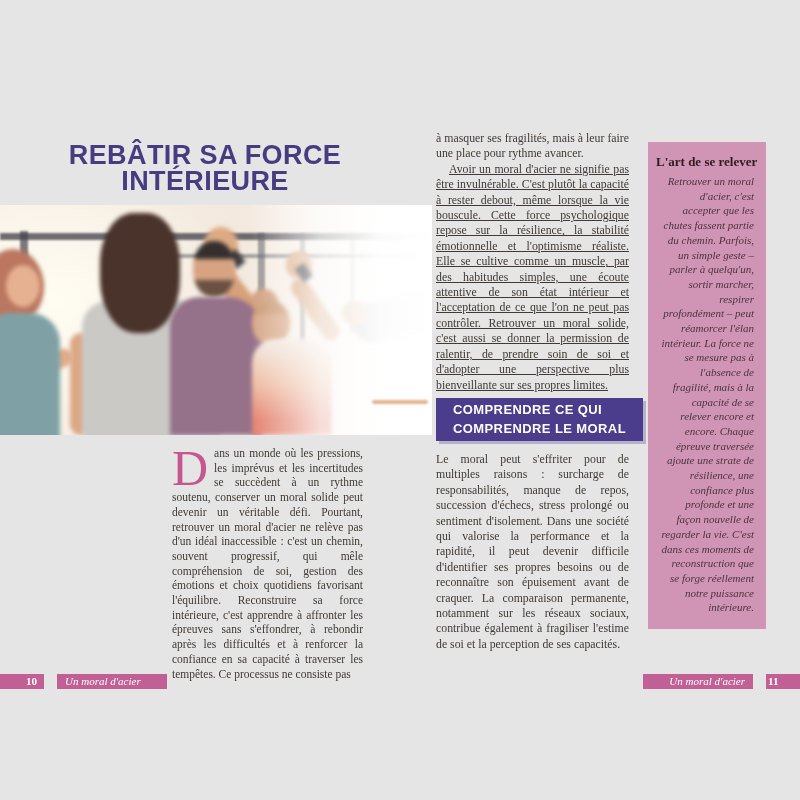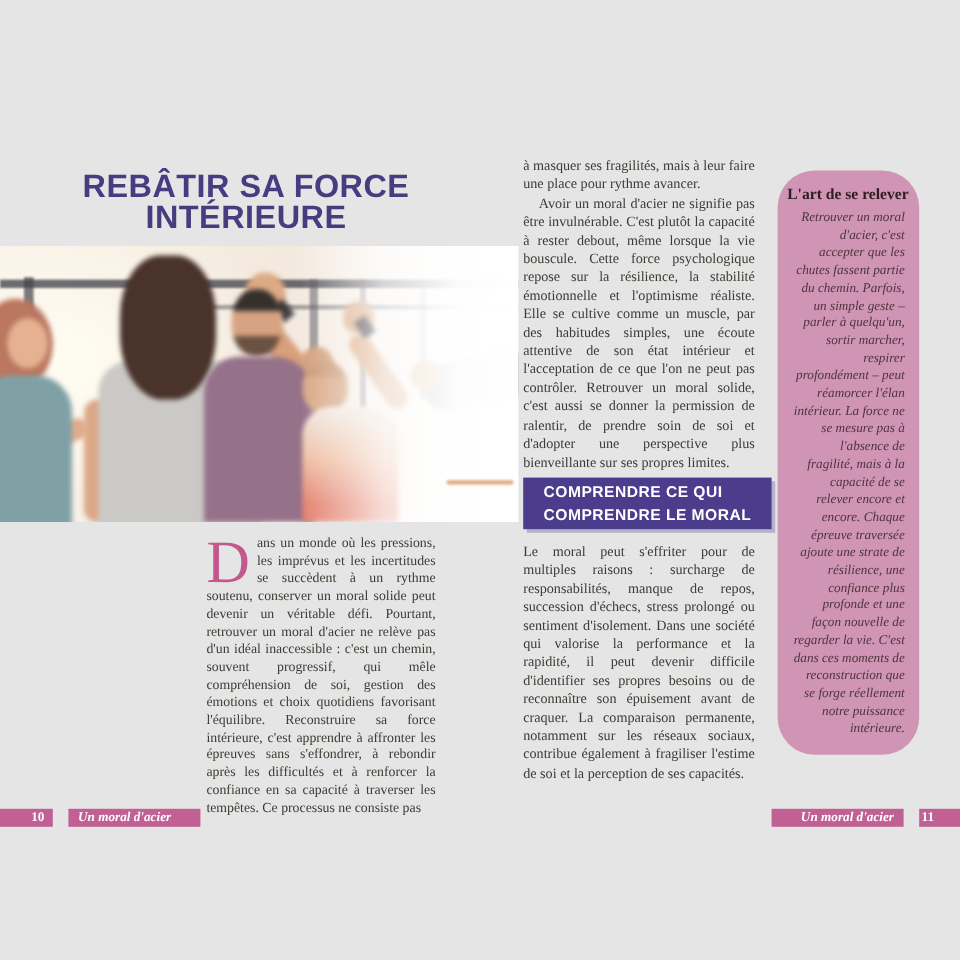--- a/index.html
+++ b/index.html
@@ -58,38 +58,38 @@
         font-size:11.5px;line-height:14.7px;text-align:justify;color:#3f3a33;}
   .lead p{margin:0;}
   .dropcap{float:left;font-size:50px;line-height:40px;padding:2px 6px 0 0;color:#c3578e;}
 
   
   .colTop,.colBottom{position:absolute;left:436px;width:193px;
         font-size:11.8px;line-height:15.4px;text-align:justify;color:#3f3a33;}
   .colTop{top:131px;}
   .colBottom{top:452px;}
   .colTop p,.colBottom p{margin:0;}
-  .indent{text-indent:13px;}
+  .indent{text-indent:13px;text-decoration:underline;}
 
   .badge{position:absolute;left:436px;top:398px;display:inline-block;
          background:#4b3c8c;color:#ffffff;padding:2px 17px 3px;
          font-family:"Liberation Sans", sans-serif;font-weight:700;
          font-size:13px;line-height:19px;letter-spacing:.4px;
          box-shadow:3px 3px 0 rgba(74,60,140,.30);}
 
   .sidebar{position:absolute;left:648px;top:142px;width:118px;min-height:385px;
-           background:#d094b5;box-sizing:border-box;padding:12px 8px 10px;border-radius:31px;}
+           background:#d094b5;box-sizing:border-box;padding:12px 8px 10px;}
   .sidebar h3{margin:0 0 4px;font-size:13px;line-height:16px;font-weight:700;color:#2f1d20;}
   .sidebar p{margin:4px;font-size:11px;line-height:14.7px;color:#4b343c;text-align:right;font-style:italic;}
 
   
   .foot{position:absolute;top:674px;height:15px;display:flex;gap:13px;}
   .foot-left{left:0;}
   .foot-right{left:643px;}
-  .seg{background:#c06094;color:#fff;box-sizing:border-box;font-size:11px;line-height:15px;height:15px;font-weight:bold;}
+  .seg{background:#c06094;color:#fff;box-sizing:border-box;font-size:11px;line-height:15px;height:15px;}
   .seg-num-l{width:44px;font-weight:700;text-align:right;padding-right:7px;}
   .seg-title-l{width:110px;font-style:italic;padding-left:8px;}
   .seg-title-r{width:110px;font-style:italic;text-align:right;padding-right:8px;}
   .seg-num-r{width:40px;font-weight:700;text-align:left;padding-left:2px;}
 </style>
 </head>
 <body>
 
 <div class="spread">
 

